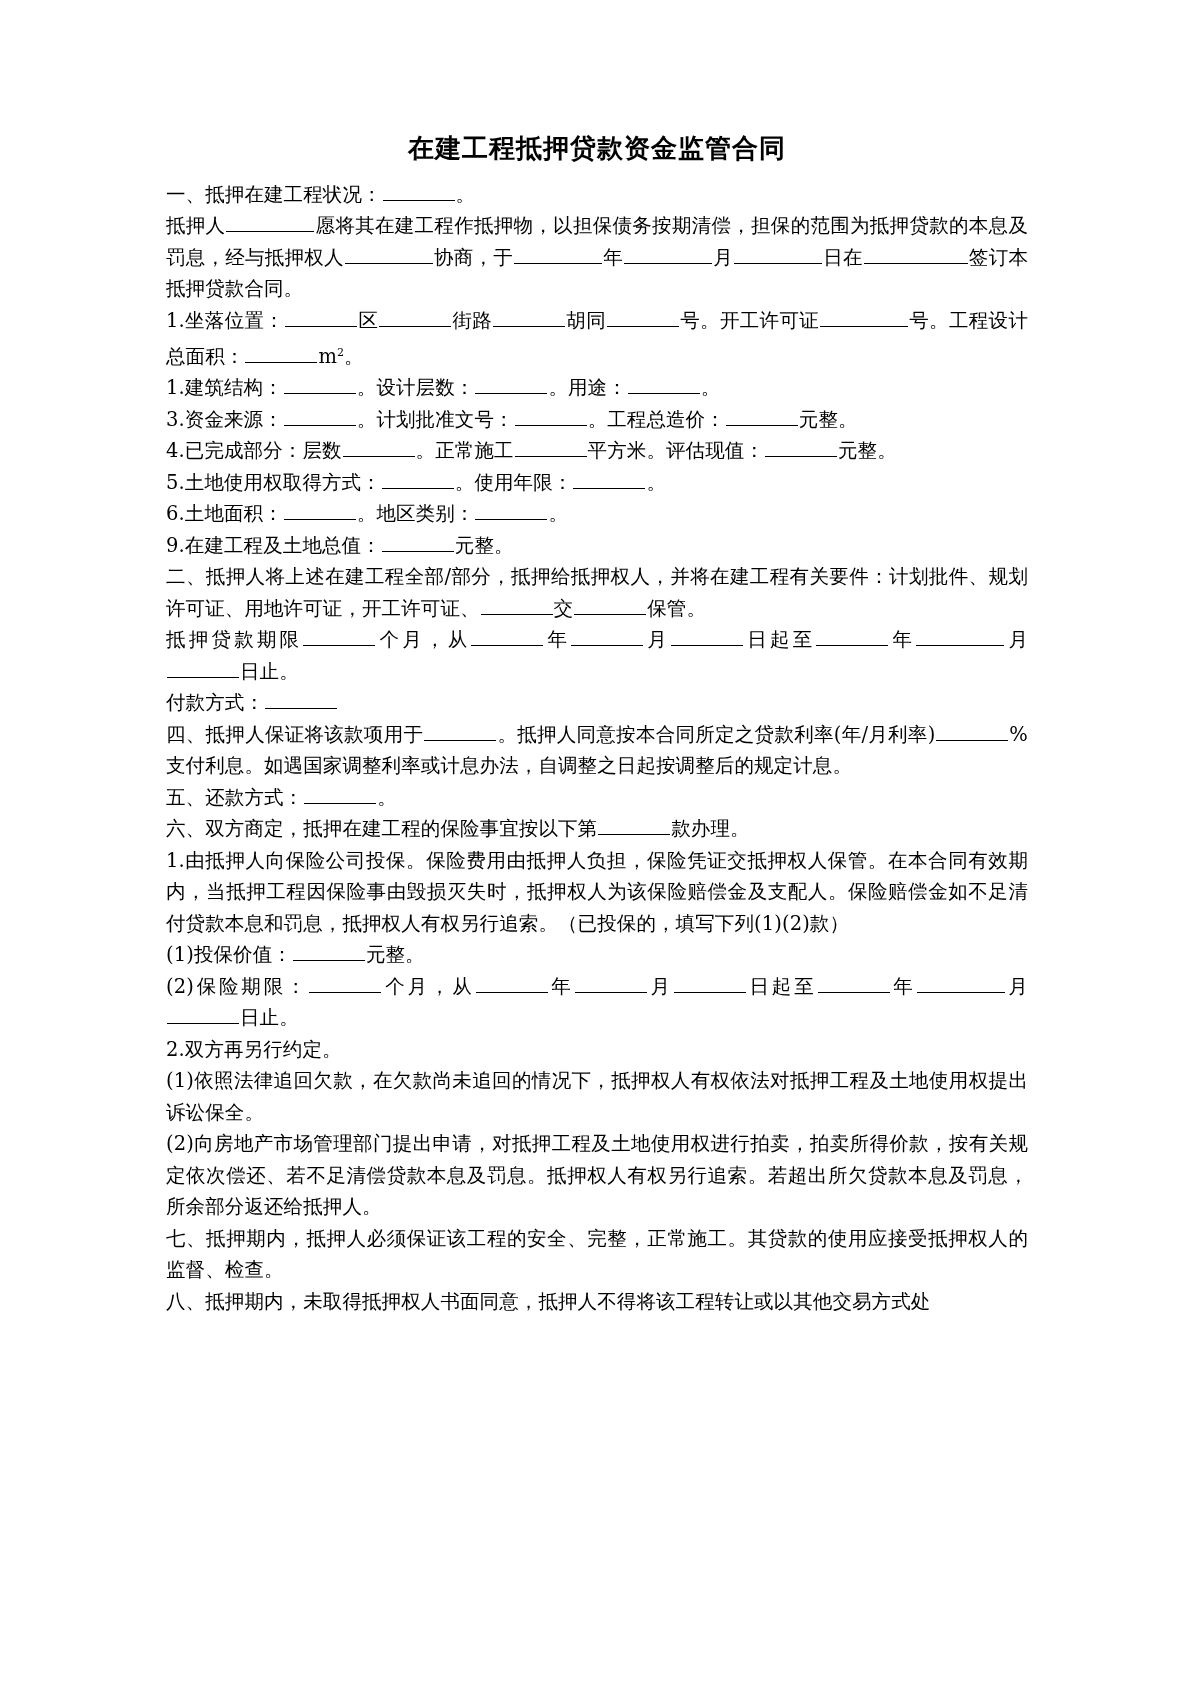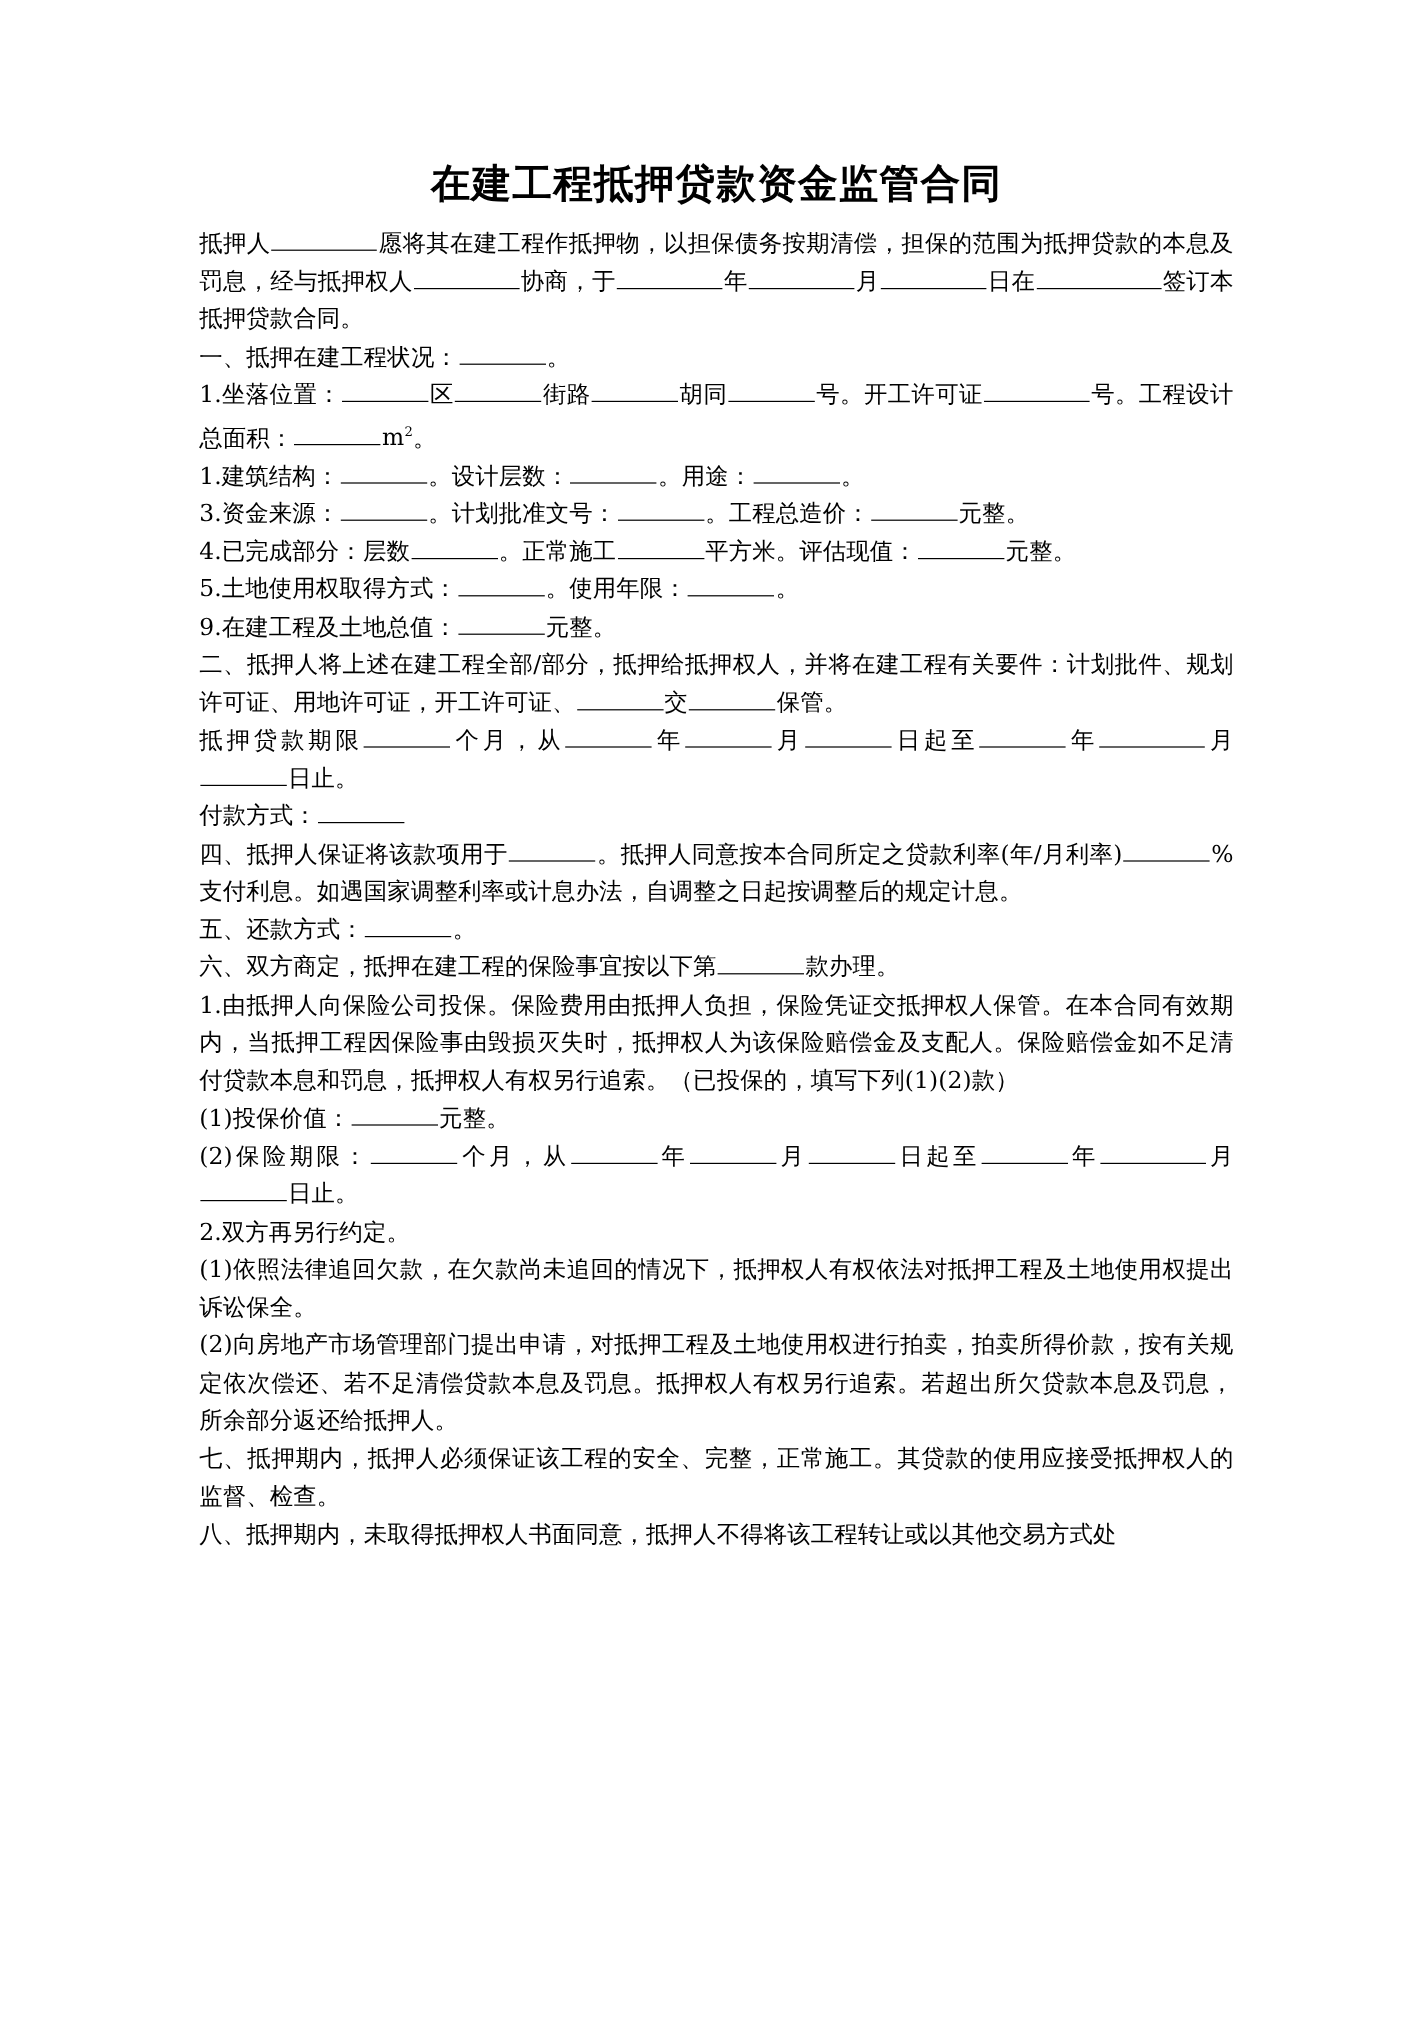--- a/index.html
+++ b/index.html
@@ -20,21 +20,21 @@
     overflow: hidden;
     box-sizing: border-box;
   }
   .content {
     position: absolute;
     left: 166px;
     top: 132px;
     width: 862px;
   }
   .doc-title {
-    font-size: 33px;
+    font-size: 26px;
     font-weight: bold;
     text-align: center;
     letter-spacing: 1px;
     line-height: 1.25;
     margin: 0 0 14px 0;
     font-family: "DejaVu Serif", "Liberation Serif", serif;
   }
   .para {
     font-size: 19.5px;
     line-height: 31.5px;
@@ -64,34 +64,35 @@
   }
 </style>
 </head>
 <body>
 
 <div class="page">
   <div class="content">
 
     <h1 class="doc-title">在建工程抵押贷款资金监管合同</h1>
 
+    <p class="para"><span>一、抵押在建工程状况：</span><span class="blank b-md"></span><span>。</span></p>
+
     <p class="para"><span>抵押人</span><span class="blank b-lg"></span><span>愿将其在建工程作抵押物，以担保债务按期清偿，担保的范围为抵押贷款的本息及罚息，经与抵押权人</span><span class="blank b-lg"></span><span>协商，于</span><span class="blank b-lg"></span><span>年</span><span class="blank b-lg"></span><span>月</span><span class="blank b-lg"></span><span>日在</span><span class="blank b-xl"></span><span>签订本抵押贷款合同。</span></p>
-
-    <p class="para"><span>一、抵押在建工程状况：</span><span class="blank b-md"></span><span>。</span></p>
 
     <p class="para"><span>1.坐落位置：</span><span class="blank b-md"></span><span>区</span><span class="blank b-md"></span><span>街路</span><span class="blank b-md"></span><span>胡同</span><span class="blank b-md"></span><span>号。开工许可证</span><span class="blank b-lg"></span><span>号。工程设计总面积：</span><span class="blank b-md"></span><span class="sup-m2">m<sup>2</sup></span><span>。</span></p>
 
     <p class="para"><span>1.建筑结构：</span><span class="blank b-md"></span><span>。设计层数：</span><span class="blank b-md"></span><span>。用途：</span><span class="blank b-md"></span><span>。</span></p>
 
     <p class="para"><span>3.资金来源：</span><span class="blank b-md"></span><span>。计划批准文号：</span><span class="blank b-md"></span><span>。工程总造价：</span><span class="blank b-md"></span><span>元整。</span></p>
 
     <p class="para"><span>4.已完成部分：层数</span><span class="blank b-md"></span><span>。正常施工</span><span class="blank b-md"></span><span>平方米。评估现值：</span><span class="blank b-md"></span><span>元整。</span></p>
 
     <p class="para"><span>5.土地使用权取得方式：</span><span class="blank b-md"></span><span>。使用年限：</span><span class="blank b-md"></span><span>。</span></p>
 
+    <p class="para"><span>6.土地面积：</span><span class="blank b-md"></span><span>。地区类别：</span><span class="blank b-md"></span><span>。</span></p>
 
 
 
     <p class="para"><span>9.在建工程及土地总值：</span><span class="blank b-md"></span><span>元整。</span></p>
 
     <p class="para"><span>二、抵押人将上述在建工程全部/部分，抵押给抵押权人，并将在建工程有关要件：计划批件、规划许可证、用地许可证，开工许可证、</span><span class="blank b-md"></span><span>交</span><span class="blank b-md"></span><span>保管。</span></p>
 
 
     <p class="para"><span>抵押贷款期限</span><span class="blank b-md"></span><span>个月，从</span><span class="blank b-md"></span><span>年</span><span class="blank b-md"></span><span>月</span><span class="blank b-md"></span><span>日起至</span><span class="blank b-md"></span><span>年</span><span class="blank b-lg"></span><span>月</span><span class="blank b-md"></span><span>日止。</span></p>
 

